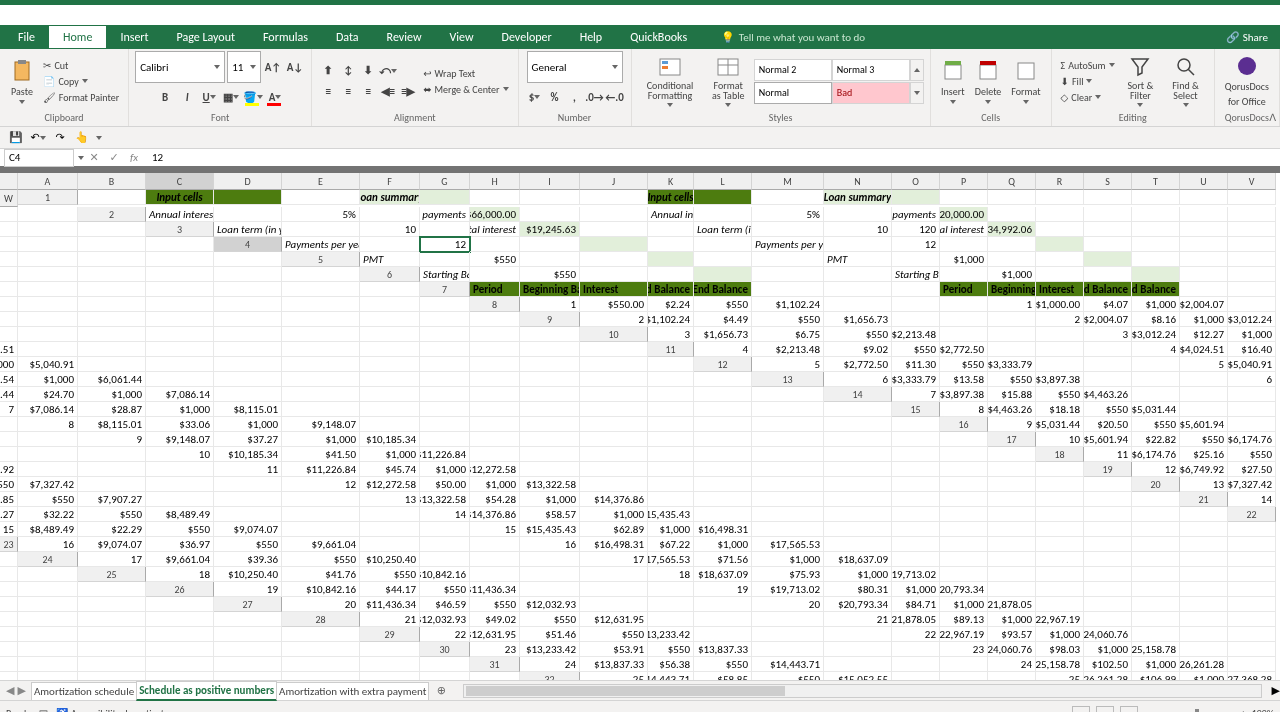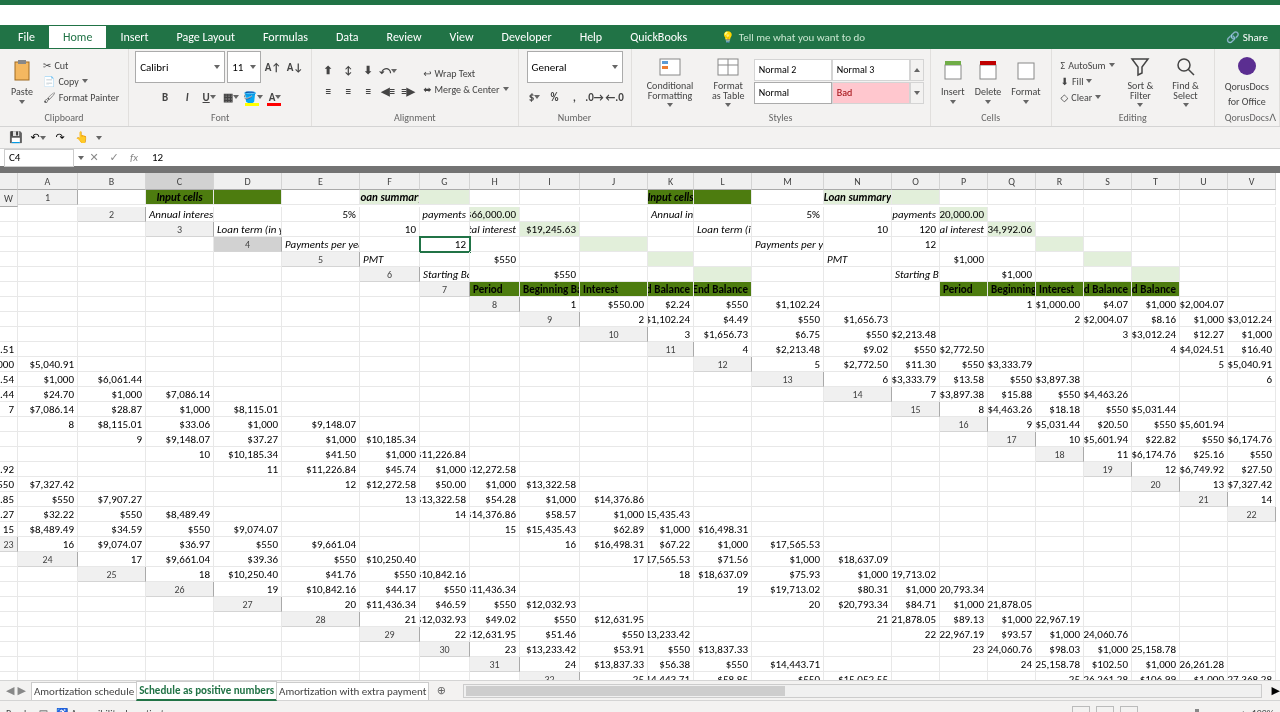--- a/index.html
+++ b/index.html
@@ -851,21 +851,21 @@
       <div class="cell"></div>
       <div class="cell"></div>
       <div class="cell"></div>
       <div class="cell"></div>
       <div class="cell"></div>
       <div class="cell"></div>
       <div class="cell"></div>
       <div class="row-head">22</div>
       <div class="cell r">15</div>
       <div class="cell r">$8,489.49</div>
-      <div class="cell r">$34.59</div>
+      <div class="cell r">$22.29</div>
       <div class="cell r">$550</div>
       <div class="cell r">$9,074.07</div>
       <div class="cell"></div>
       <div class="cell"></div>
       <div class="cell"></div>
       <div class="cell r">15</div>
       <div class="cell r">$15,435.43</div>
       <div class="cell r">$62.89</div>
       <div class="cell r">$1,000</div>
       <div class="cell r">$16,498.31</div>

